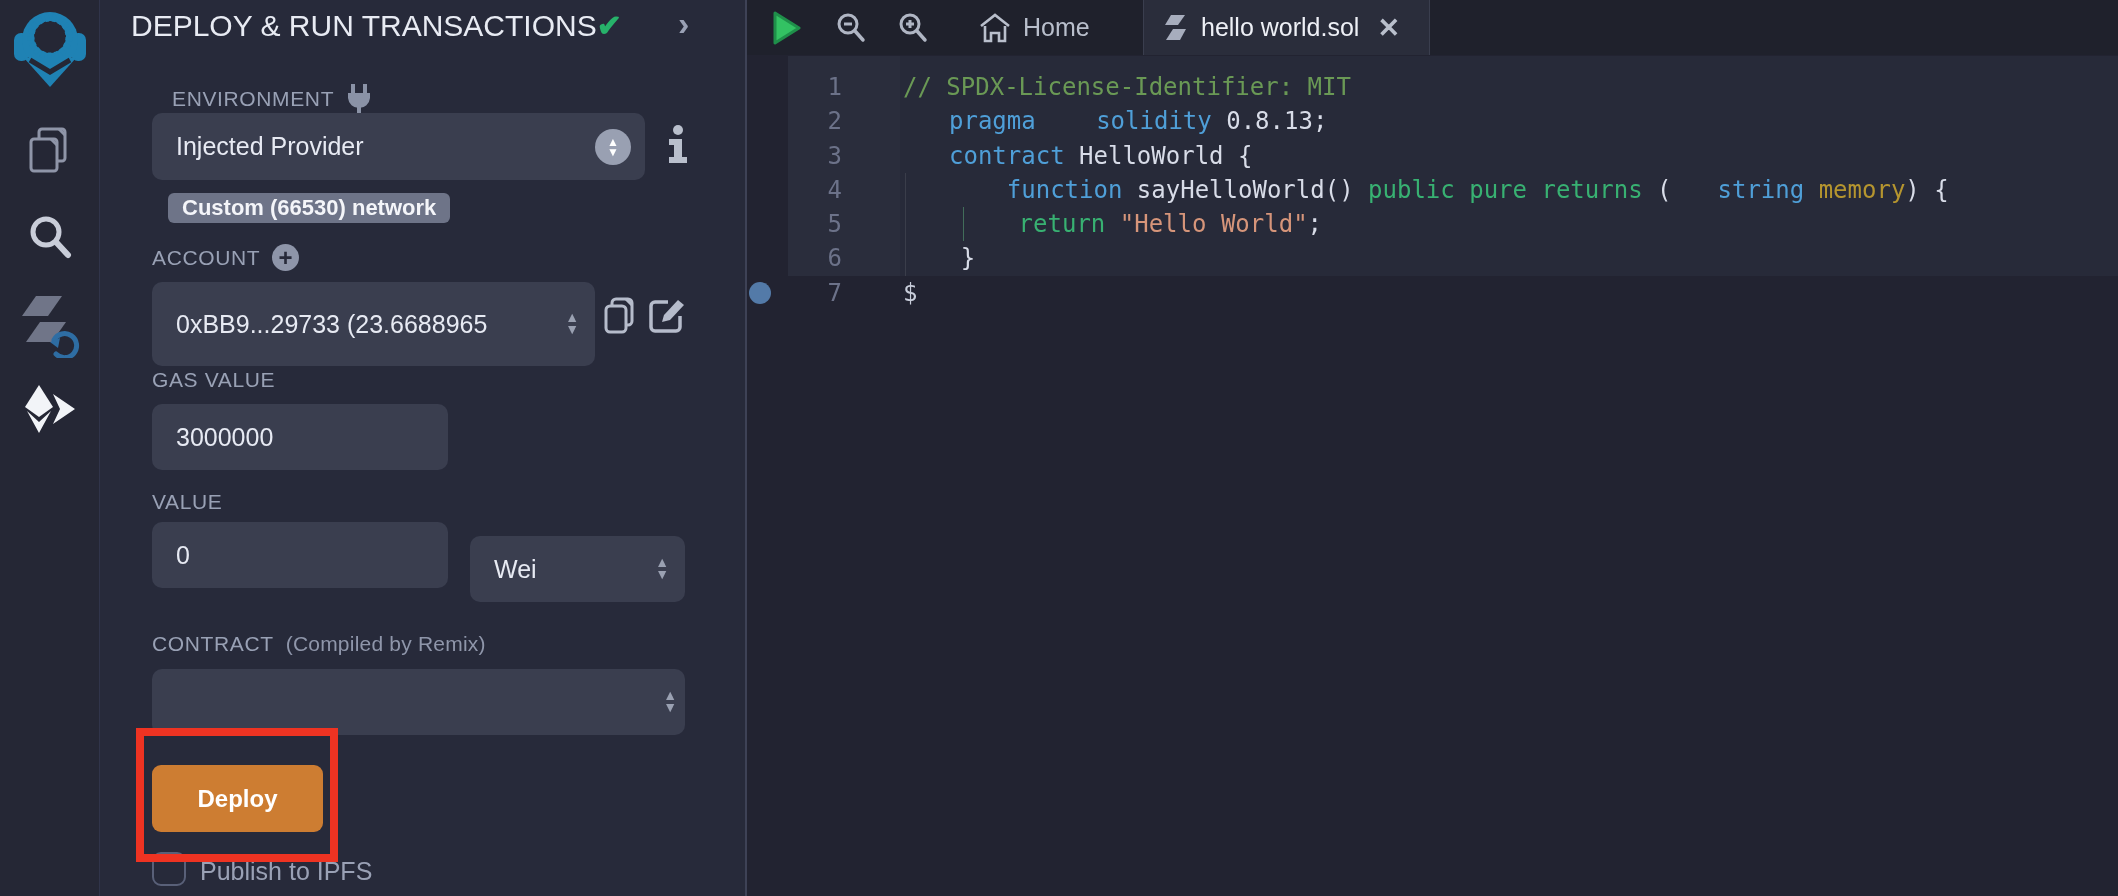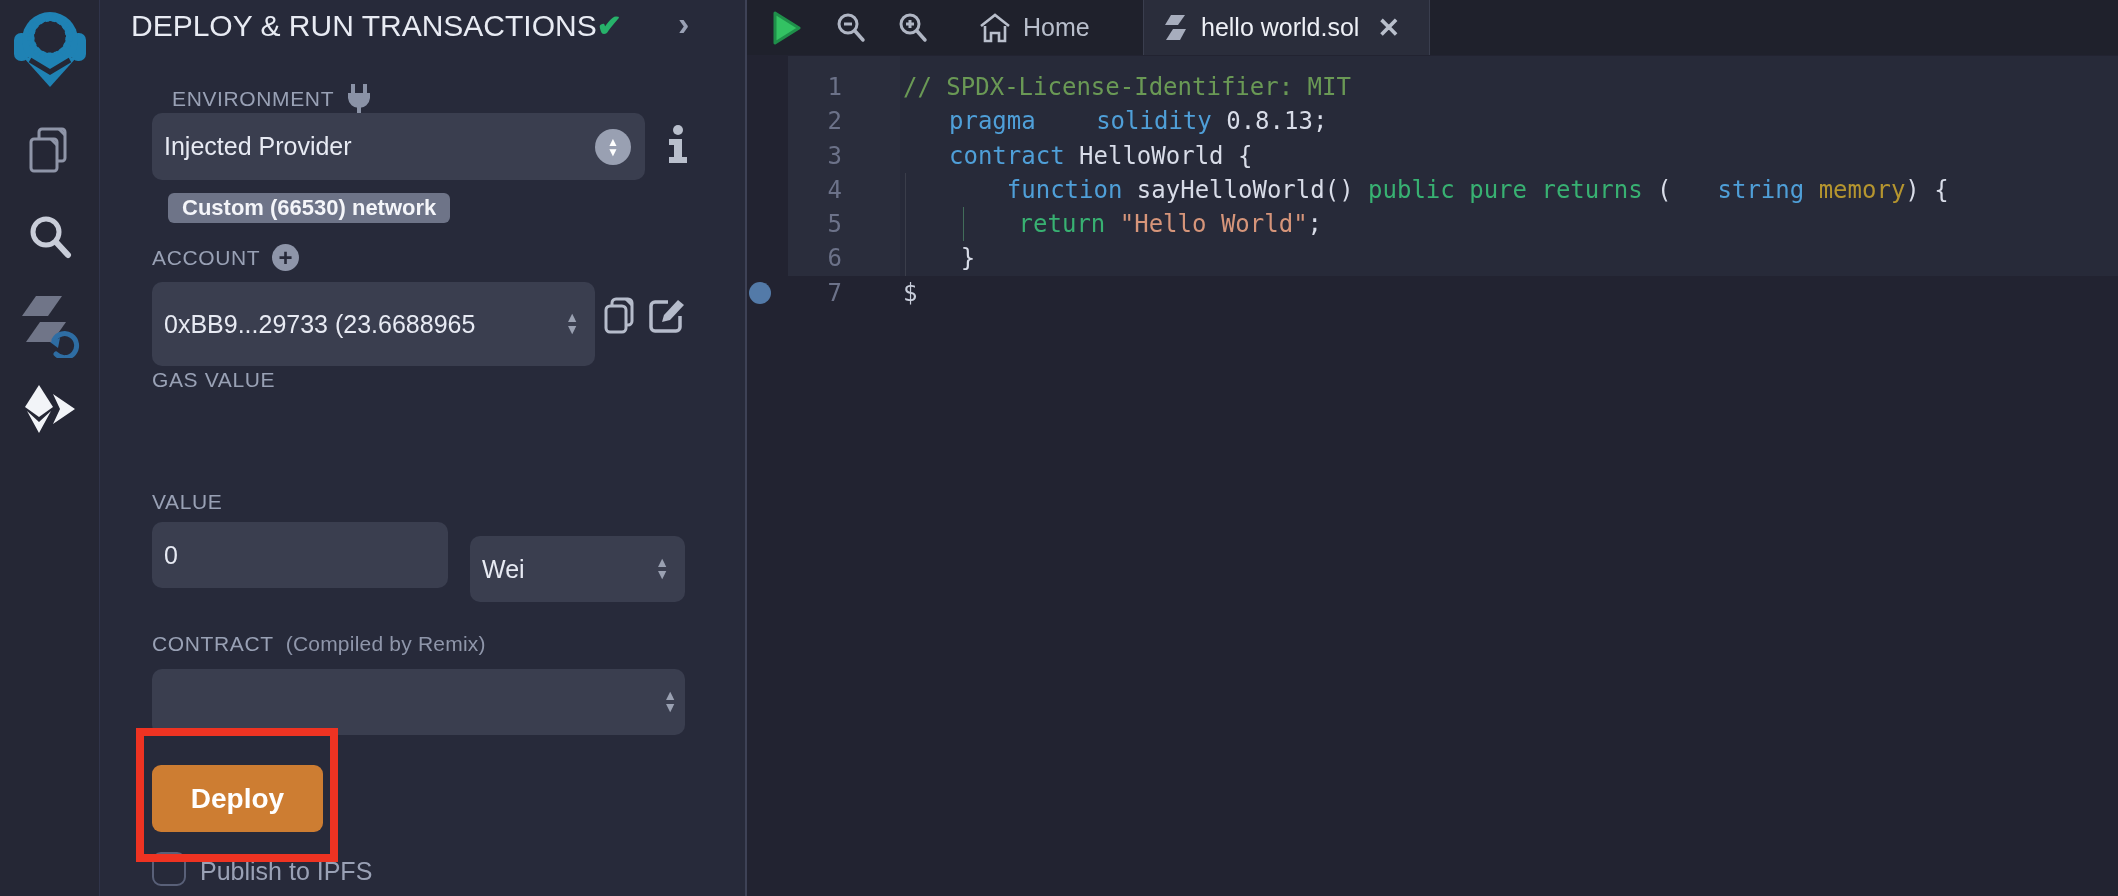--- a/index.html
+++ b/index.html
@@ -30,21 +30,21 @@
   .check-glyph { color:#27b26a; font-size:30px; font-weight:700; }
   .chevron-glyph { position:absolute; left:578px; top:4px; color:#9aa1b5; font-size:34px; font-weight:600; }
   .form-label {
     position:absolute; display:flex; align-items:center; gap:12px;
     color:#99a1b5; font-size:21px; letter-spacing:.03em; white-space:nowrap;
   }
   .form-label .sub { color:#8f96aa; letter-spacing:.01em; }
   .control {
     position:absolute; background:#3a3e4f; border-radius:10px;
     display:flex; align-items:center; color:#e7eaf3; font-size:25px;
-    padding:0 12px; white-space:nowrap; overflow:hidden; cursor:pointer;
+    padding:0 24px; white-space:nowrap; overflow:hidden; cursor:pointer;
   }
   .spin { display:flex; flex-direction:column; line-height:11px; font-size:14px; color:#9aa1b2;
           position:absolute; right:16px; top:50%; transform:translateY(-50%); }
   .spin span { height:12px; }
   .circle-spin {
     position:absolute; right:14px; top:50%; transform:translateY(-50%);
     width:36px; height:36px; border-radius:50%; background:#99a0b2;
     display:flex; flex-direction:column; align-items:center; justify-content:center;
     color:#ffffff; font-size:12px; line-height:10px;
   }
@@ -55,21 +55,21 @@
   }
   .plus-circle {
     width:27px; height:27px; border-radius:50%; background:#8e95a9;
     display:flex; align-items:center; justify-content:center;
     color:#272a3a; font-size:24px; font-weight:700; line-height:1;
   }
   .side-icon-btn { position:absolute; cursor:pointer; }
   .deploy-btn {
     position:absolute; left:52px; top:765px; width:171px; height:67px;
     background:#cd7d32; border:none; border-radius:9px; cursor:pointer;
-    color:#ffffff; font-size:28px; font-weight:600; font-family:"Liberation Sans",sans-serif;
+    color:#ffffff; font-size:24px; font-weight:600; font-family:"Liberation Sans",sans-serif;
   }
   .red-annotation {
     position:absolute; left:36px; top:728px; width:202px; height:134px;
     border:8px solid #ee3322; pointer-events:none; z-index:5;
   }
   .checkbox {
     position:absolute; left:52px; top:852px; width:34px; height:34px;
     border:2px solid #596078; border-radius:9px; background:transparent; cursor:pointer;
   }
   .publish-label { position:absolute; left:100px; top:854px; color:#9aa1b5; font-size:25px; line-height:34px; }
@@ -215,20 +215,23 @@
   <div class="side-icon-btn" style="left:548px; top:296px;">
     <svg width="38" height="38" viewBox="0 0 38 38">
       <path d="M20 6 H7 a4 4 0 0 0 -4 4 V31 a4 4 0 0 0 4 4 H28 a4 4 0 0 0 4 -4 V20" fill="none" stroke="#b6bccb" stroke-width="3.5"></path>
       <path d="M14 26 L16 19 L30 4 L36 9 L22 24 Z" fill="#b6bccb"></path>
     </svg>
   </div>
 
   <div class="form-label" style="left:52px; top:368px;">
     <span>GAS VALUE</span>
   </div>
+  <div class="control" style="left:52px; top:404px; width:296px; height:66px;">
+    <span>3000000</span>
+  </div>
 
   <div class="form-label" style="left:52px; top:490px;">
     <span>VALUE</span>
   </div>
   <div class="control" style="left:52px; top:522px; width:296px; height:66px;">
     <span>0</span>
   </div>
   <div class="control" style="left:370px; top:536px; width:215px; height:66px;">
     <span>Wei</span>
     <span class="spin">

